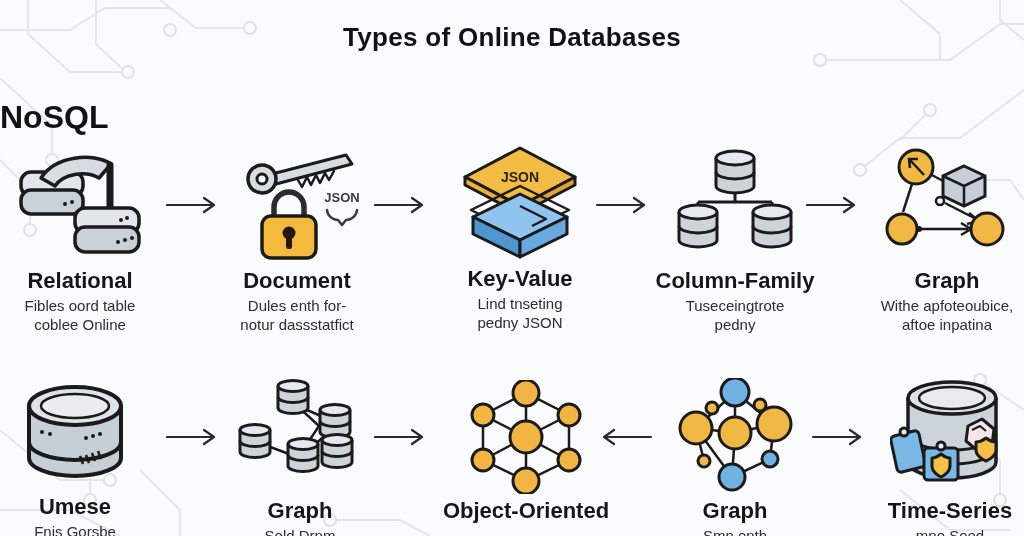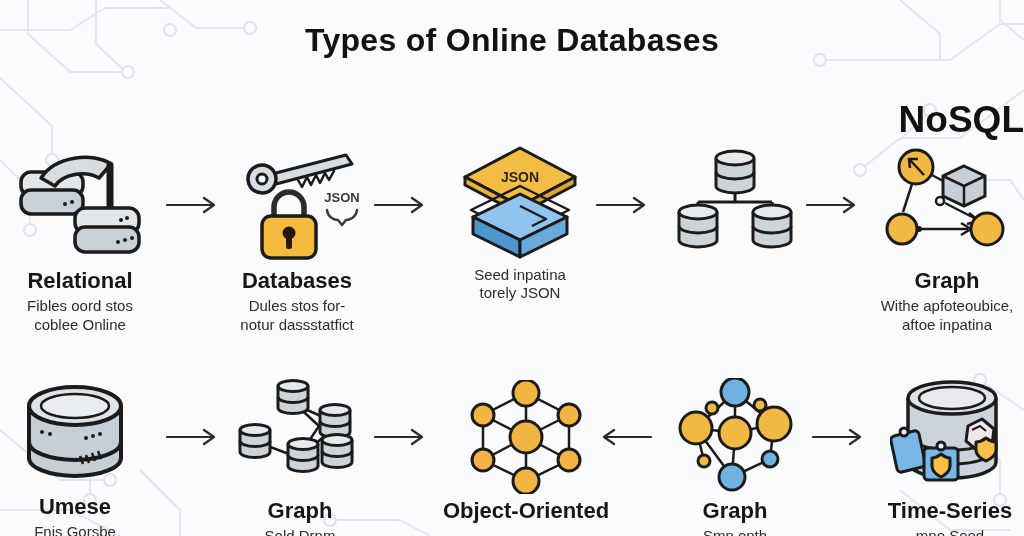--- a/index.html
+++ b/index.html
@@ -5,25 +5,25 @@
   html,body{margin:0;padding:0;}
   body{
     width:1024px;height:536px;position:relative;overflow:hidden;
     background:#fafbfc;
     font-family:"Liberation Sans", sans-serif;
     color:#141414;
   }
   .bg-circuit{position:absolute;left:0;top:0;z-index:0;}
   .page-title{
     position:absolute;top:22px;left:0;width:1024px;text-align:center;
-    font-size:32px;font-weight:bold;letter-spacing:.3px;z-index:2;color:#121212;
+    font-size:26px;font-weight:bold;letter-spacing:.3px;z-index:2;color:#121212;
   }
   .page-subtitle{
-    position:absolute;top:99px;left:0;width:1024px;text-align:right;
-    font-size:37px;font-weight:bold;z-index:2;color:#121212;
+    position:absolute;top:99px;left:0;width:1024px;text-align:left;
+    font-size:32px;font-weight:bold;z-index:2;color:#121212;
   }
   .item{position:absolute;text-align:center;z-index:2;}
   .item .icon{display:block;margin:0 auto 4px auto;}
   .item .label{font-size:22px;font-weight:bold;color:#161616;line-height:1.15;}
   .item .sub{font-size:15px;color:#2d2d2d;line-height:1.22;margin-top:4px;}
   .arrow{position:absolute;z-index:1;}
   .arrow[data-dir="left"] svg{transform:scaleX(-1);}
   .icon-badge{font-size:13px;font-weight:bold;fill:#3a3a3a;}
   .icon-badge-dark{font-size:14px;font-weight:bold;fill:#2b2414;}
 </style>
@@ -89,84 +89,90 @@
         <circle cx="57" cy="56" r="2"></circle>
       <circle cx="106" cy="74" r="2"></circle>
         <circle cx="112" cy="72" r="2"></circle>
       <circle cx="103" cy="96" r="2"></circle>
         <circle cx="110" cy="94" r="2"></circle>
         <circle cx="117" cy="92" r="2"></circle>
     </g>
   </svg>
   <div class="label">Relational</div>
   <div class="sub">
-    <span>Fibles oord stos</span><br>
+    <span>Fibles oord table</span><br>
     <span>coblee Online</span>
   </div>
 </div>
 
 <div class="item" style="left:212px;top:146px;width:170px;">
   <svg class="icon" width="130" height="118" viewBox="0 0 130 118">
     <g stroke="#1b1b1b" stroke-width="3" fill="none" stroke-linejoin="round" stroke-linecap="round">
       <polygon points="40,28 114,9 120,18 44,38" fill="#d6dde3"></polygon>
       <path d="M66 34 l4 7 5 -10 4 8 5 -10 4 8 5 -10 4 7 5 -9" stroke-width="2.5"></path>
       <circle cx="30" cy="33" r="14" fill="#d6dde3" stroke-width="3.5"></circle>
       <circle cx="30" cy="33" r="5" fill="#fbfcfd"></circle>
       <path d="M42 72 v-11 a15 15 0 0 1 30 0 v11" stroke-width="5.5" stroke="#2b2b2b"></path>
       <rect x="30" y="70" width="54" height="42" rx="9" fill="#f4ba3e" stroke-width="3.5"></rect>
       <path d="M95 64 c1 8 8 10 11 10 l4 5 4 -5 c3 0 10 -2 11 -10" stroke-width="2.5" stroke="#3a3a3a"></path>
     </g>
     <circle cx="57" cy="87" r="6.5" fill="#23180a"></circle>
     <rect x="54" y="90" width="6" height="13" rx="2.5" fill="#23180a"></rect>
     <text x="110" y="56" text-anchor="middle" class="icon-badge">JSON</text>
   </svg>
-  <div class="label">Databases</div>
-  <div class="sub">
-    <span>Dules stos for-</span><br>
+  <div class="label">Document</div>
+  <div class="sub">
+    <span>Dules enth for-</span><br>
     <span>notur dassstatfict</span>
   </div>
 </div>
 
 <div class="item" style="left:435px;top:144px;width:170px;">
   <svg class="icon" width="130" height="118" viewBox="0 0 130 118">
     <g stroke="#1b1b1b" stroke-width="3" stroke-linejoin="round">
       <polygon points="65,4 120,33 65,62 10,33" fill="#f3bd45"></polygon>
       <polygon points="10,33 10,41 65,70 65,62" fill="#eab23d"></polygon>
       <polygon points="120,33 120,41 65,70 65,62" fill="#dfa336"></polygon>
       <polygon points="65,42 114,66 65,90 16,66" fill="none" stroke-width="2.5"></polygon>
       <polygon points="65,50 112,73 65,96 18,73" fill="#8ec4ee"></polygon>
       <polygon points="18,73 18,90 65,113 65,96" fill="#4e96ce"></polygon>
       <polygon points="112,73 112,90 65,113 65,96" fill="#68aadd"></polygon>
       <path d="M65 62 l26 13 -14 7" fill="none" stroke-width="2.5"></path>
     </g>
     <text x="65" y="38" text-anchor="middle" class="icon-badge-dark">JSON</text>
   </svg>
-  <div class="sub">
-    <span>Seed inpatina</span><br>
-    <span>torely JSON</span>
+  <div class="label">Key-Value</div>
+  <div class="sub">
+    <span>Lind tnseting</span><br>
+    <span>pedny JSON</span>
   </div>
 </div>
 
 <div class="item" style="left:645px;top:146px;width:180px;">
   <svg class="icon" width="130" height="118" viewBox="0 0 130 118">
     <g stroke="#1b1b1b" stroke-width="3" fill="none">
       <path d="M65 44 V56 M28 56 H102 M28 56 V64 M102 56 V64"></path>
     </g>
     <g stroke="#1b1b1b" stroke-width="3">
       <path d="M46 12 v28 a19 7 0 0 0 38 0 v-28" fill="#ccd4da"></path>
       <path d="M46 26 a19 7 0 0 0 38 0" fill="none"></path>
       <ellipse cx="65" cy="12" rx="19" ry="7" fill="#e6eaee"></ellipse>
       <path d="M9 66 v28 a19 7 0 0 0 38 0 v-28" fill="#ccd4da"></path>
       <path d="M9 80 a19 7 0 0 0 38 0" fill="none"></path>
       <ellipse cx="28" cy="66" rx="19" ry="7" fill="#e6eaee"></ellipse>
       <path d="M83 66 v28 a19 7 0 0 0 38 0 v-28" fill="#ccd4da"></path>
       <path d="M83 80 a19 7 0 0 0 38 0" fill="none"></path>
       <ellipse cx="102" cy="66" rx="19" ry="7" fill="#e6eaee"></ellipse>
     </g>
   </svg>
+  <div class="label">Column-Family</div>
+  <div class="sub">
+    <span>Tuseceingtrote</span><br>
+    <span>pedny</span>
+  </div>
 </div>
 
 <div class="item" style="left:862px;top:146px;width:170px;">
   <svg class="icon" width="130" height="118" viewBox="0 0 130 118">
     <g stroke="#1b1b1b" stroke-width="2.5" fill="none">
       <path d="M30 38 L21 66"></path>
       <path d="M48 28 L63 36"></path>
       <path d="M63 57 L96 74"></path>
       <polyline points="87,67 97,75 85,78"></polyline>
       <path d="M37 83 H86"></path>

